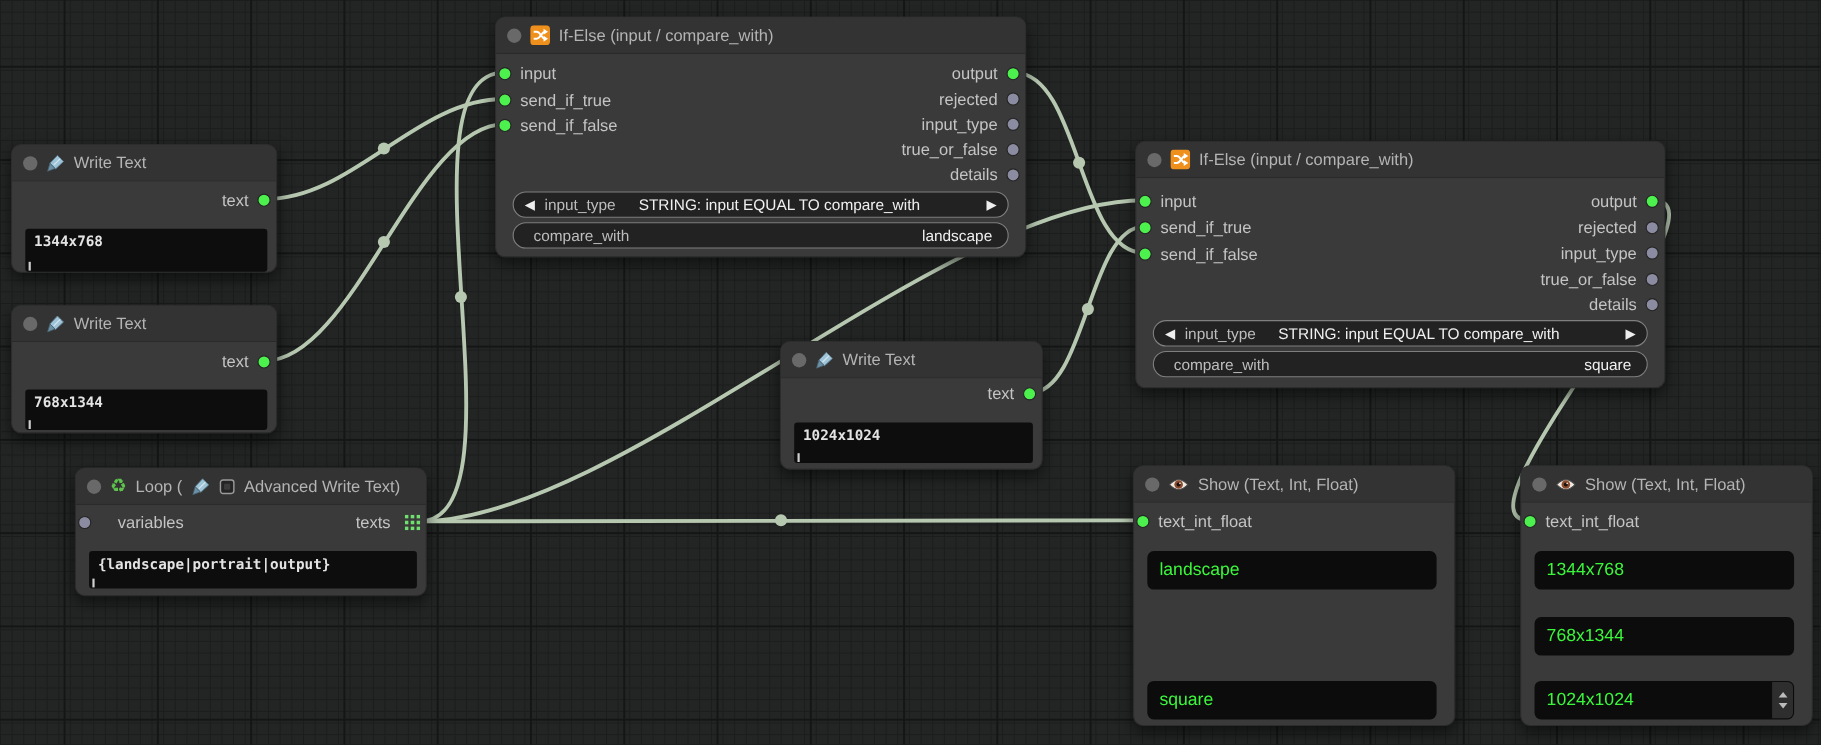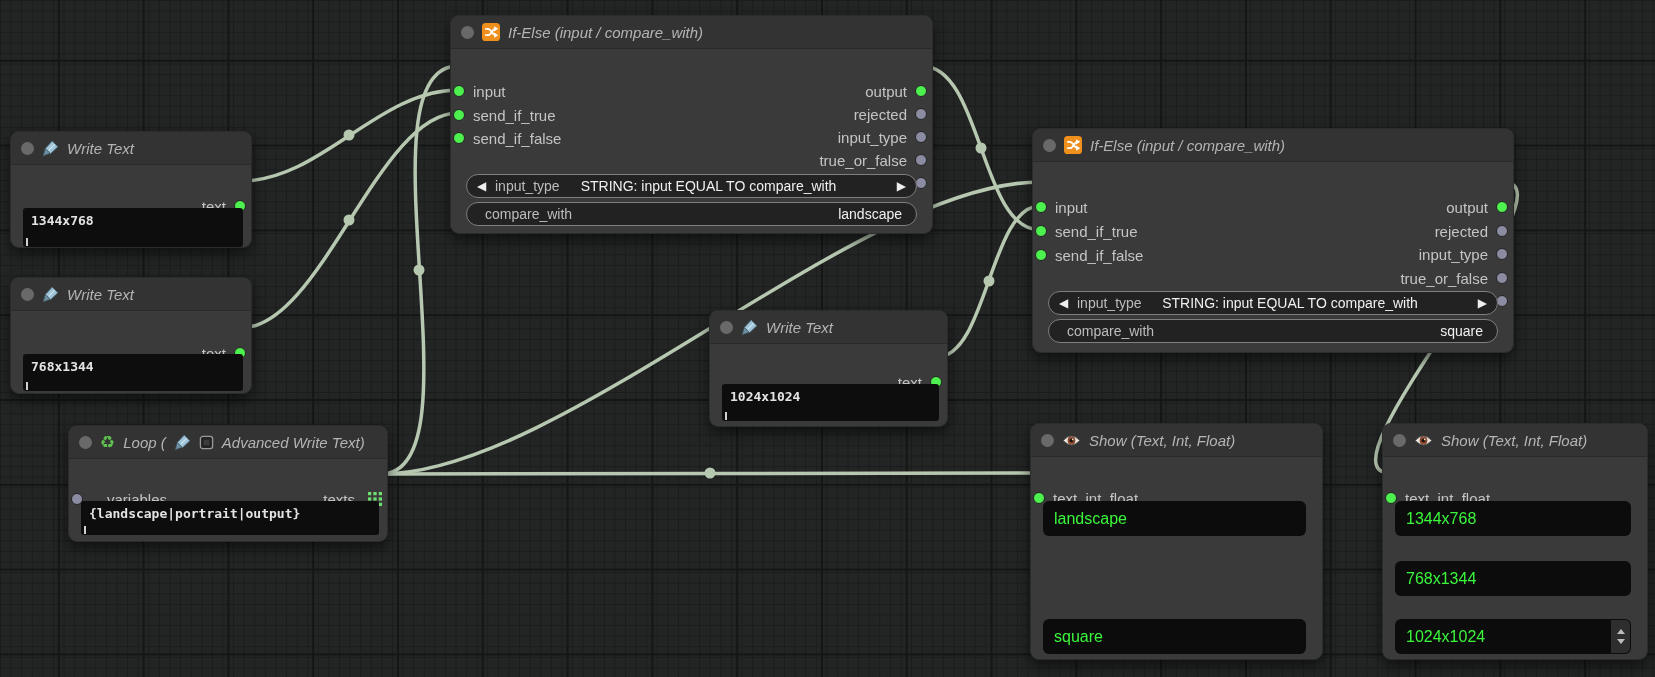--- a/index.html
+++ b/index.html
@@ -16,22 +16,22 @@
   .links-svg{position:absolute;left:0;top:0;z-index:1;}
   .link{fill:none;stroke-width:3.5px;}
   .node{position:absolute;z-index:2;background:#3a3a3a;border:1px solid #2c2c2c;
     border-radius:9px;box-sizing:border-box;box-shadow:0 6px 14px rgba(0,0,0,.55);}
   .ntitle{position:absolute;left:0;right:0;top:0;height:33px;display:flex;align-items:center;
     gap:8px;padding-left:10px;background:#333333;border-radius:8px 8px 0 0;
     border-bottom:1px solid #2a2a2a;box-sizing:border-box;}
   .cdot{width:13px;height:13px;border-radius:50%;background:#696969;flex:0 0 auto;}
   .nicon{display:flex;align-items:center;flex:0 0 auto;}
   .recy{font-family:"DejaVu Sans",sans-serif;font-size:17px;color:#5fc14e;line-height:1;}
-  .ttext{font-size:15px;color:#b4b4b4;white-space:pre;font-style:italic;}
-  .slot{position:absolute;height:22px;display:flex;align-items:center;margin-top:24px;}
+  .ttext{font-size:15px;color:#b4b4b4;white-space:pre;}
+  .slot{position:absolute;height:22px;display:flex;align-items:center;}
   .slot .slabel{font-size:15px;color:#c4c4c4;}
   .pdot{width:12px;height:12px;border-radius:50%;box-sizing:border-box;border:1px solid #242424;}
   .slot-in{left:2px;gap:8px;}
   .slot-out{right:5px;gap:8px;flex-direction:row;}
   .widget{position:absolute;left:15px;right:15px;height:24px;background:#222222;
     border:1px solid #7f7f7f;border-radius:13px;box-sizing:border-box;font-size:14px;}
   .warrow{position:absolute;top:0;height:22px;display:flex;align-items:center;color:#eeeeee;font-size:12px;}
   .wl{left:10px;} .wr{right:10px;}
   .wlabel{position:absolute;left:28px;top:0;height:22px;display:flex;align-items:center;color:#bdbdbd;}
   .wlabel2{left:18px;}

